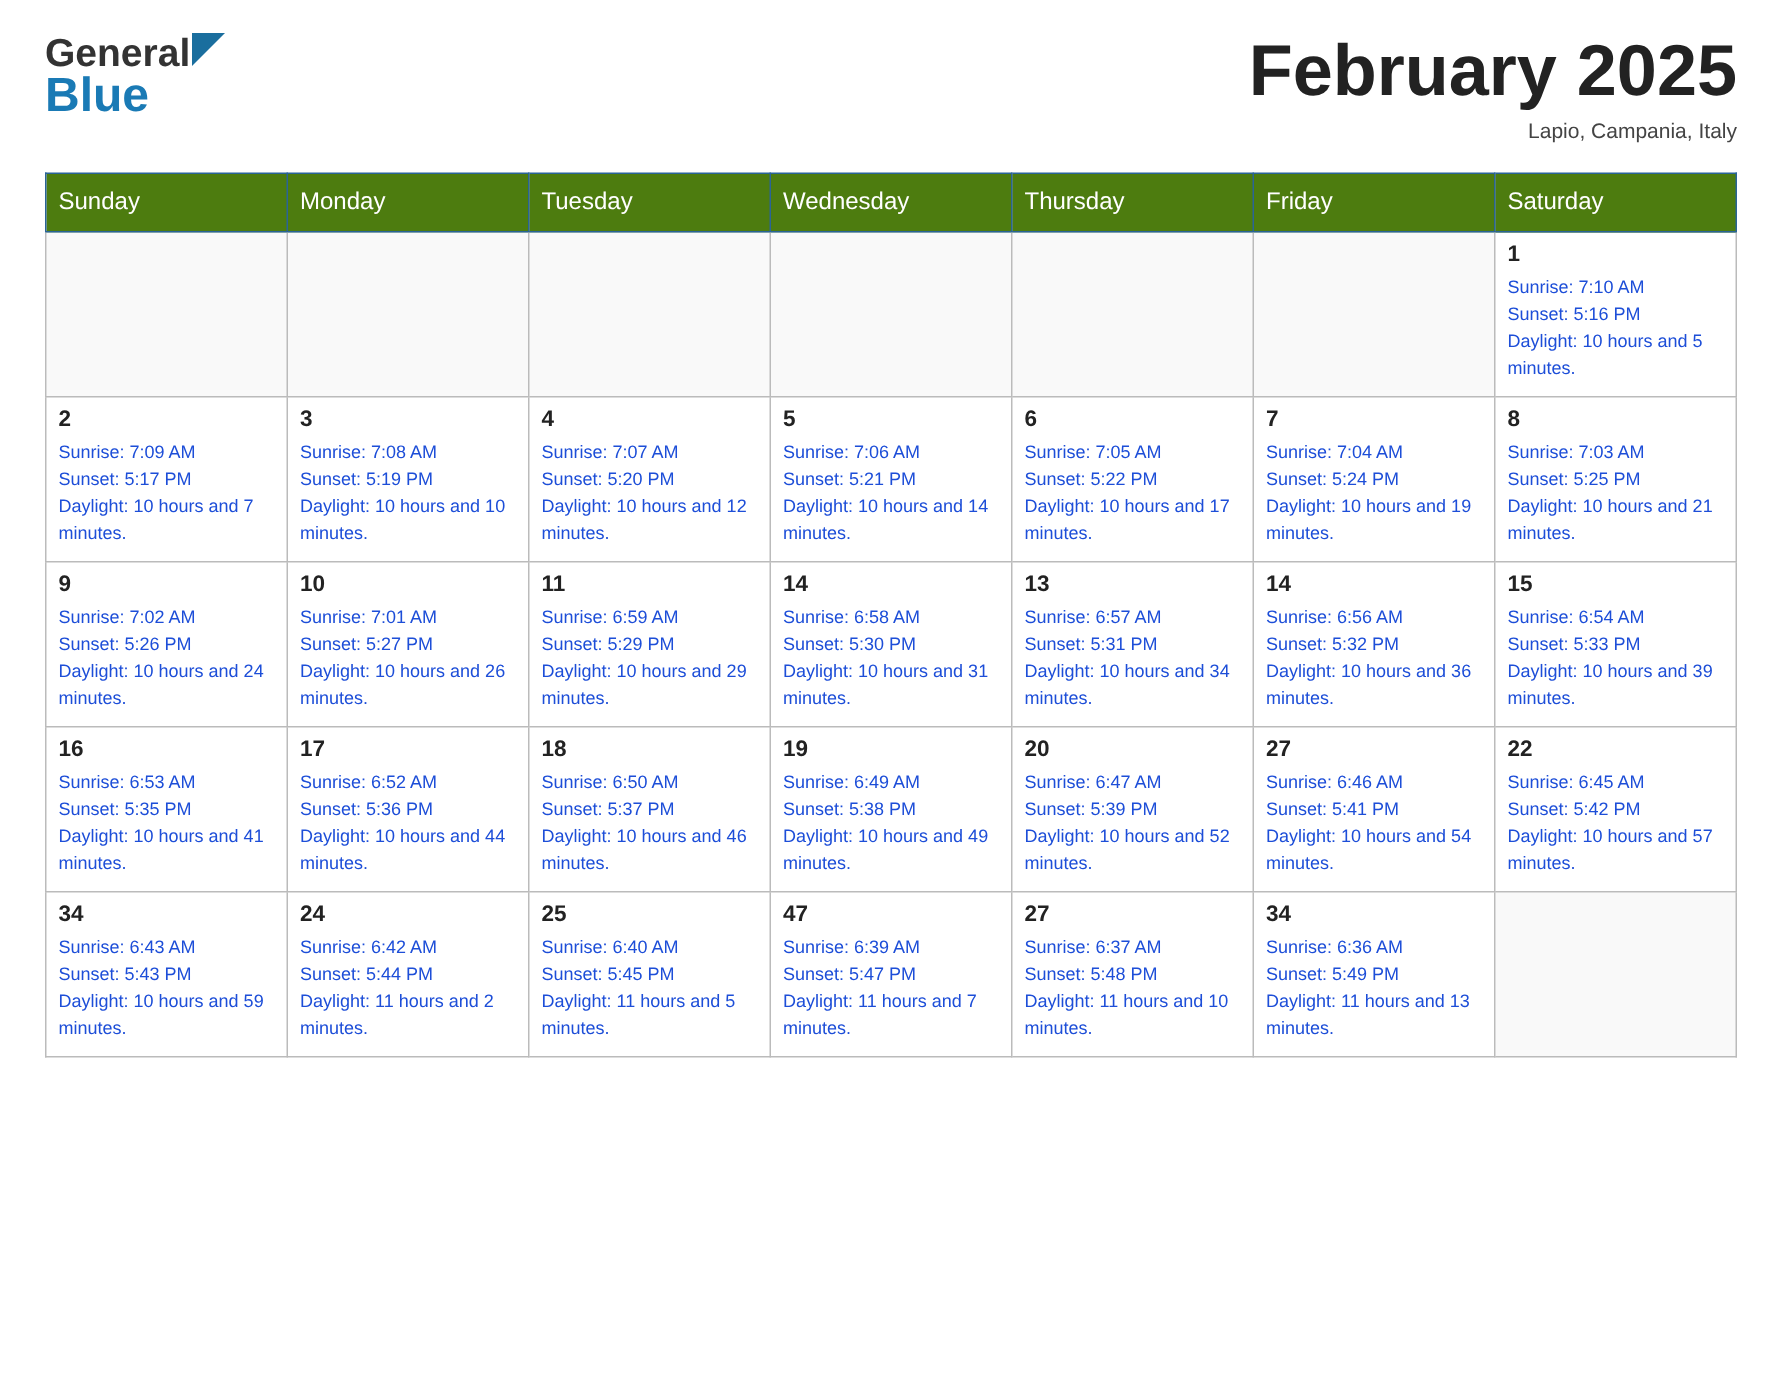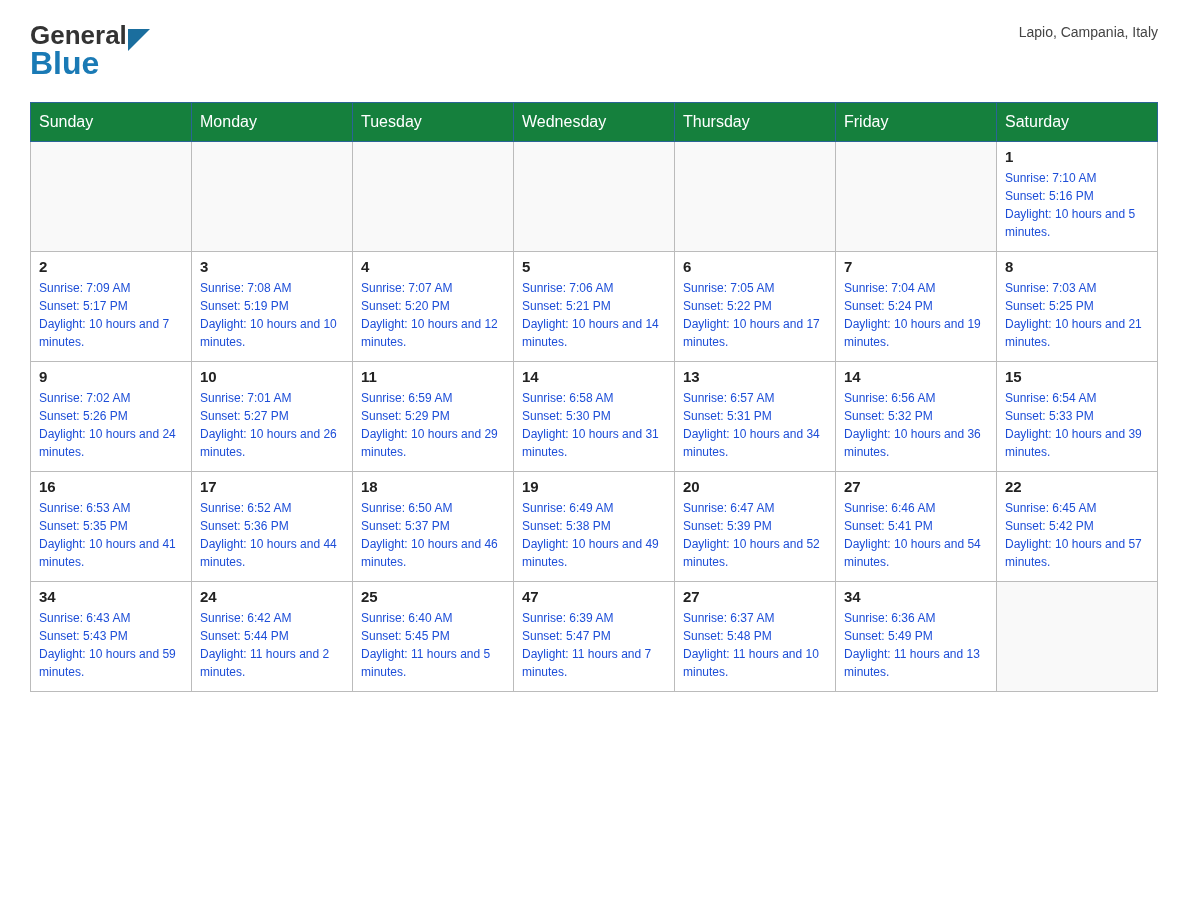--- a/index.html
+++ b/index.html
@@ -28,21 +28,21 @@
       font-size: 14px;
       color: #444;
       margin-top: 4px;
     }
     .calendar {
       width: 100%;
       border-collapse: collapse;
       border: 1px solid #ccc;
     }
     .calendar th {
-      background-color: #15803d;
+      background-color: #4d7c0f;
       color: #fff;
       text-align: left;
       padding: 10px 8px;
       font-size: 16px;
       font-weight: normal;
       border: 1px solid #2a6496;
     }
     .calendar td {
       border: 1px solid #bbb;
       vertical-align: top;
@@ -70,37 +70,38 @@
     tr.week-row td {
       height: 110px;
     }
     
     .logo-container {
       display: flex;
       flex-direction: column;
     }
     .logo-line1 {
       display: flex;
-      align-items: flex-end;
+      align-items: flex-start;
     }
   </style>
 </head>
 <body>
 
 <div class="header">
   <div class="logo-container">
     <div class="logo-line1">
       <span style="font-size:26px;font-weight:bold;color:#333;">General</span>
       <svg width="22" height="22" viewBox="0 0 22 22" style="margin-left:1px;margin-top:2px;">
         <polygon points="0,0 22,0 0,22" fill="#1a6e9e"></polygon>
       </svg>
     </div>
     <span style="font-size:32px;font-weight:bold;color:#1a7ab5;margin-top:-6px;">Blue</span>
   </div>
   <div class="title-area">
+    <div class="month-title">February 2025</div>
     <div class="location">Lapio, Campania, Italy</div>
   </div>
 </div>
 
 <table class="calendar">
   <thead>
     <tr>
       <th>Sunday</th>
       <th>Monday</th>
       <th>Tuesday</th>

